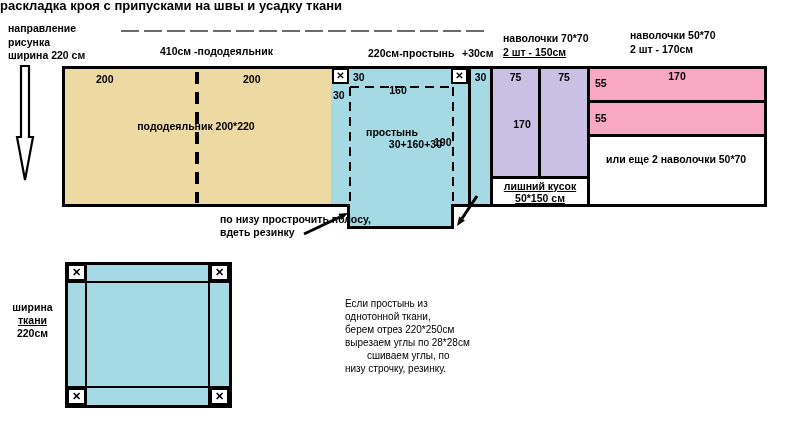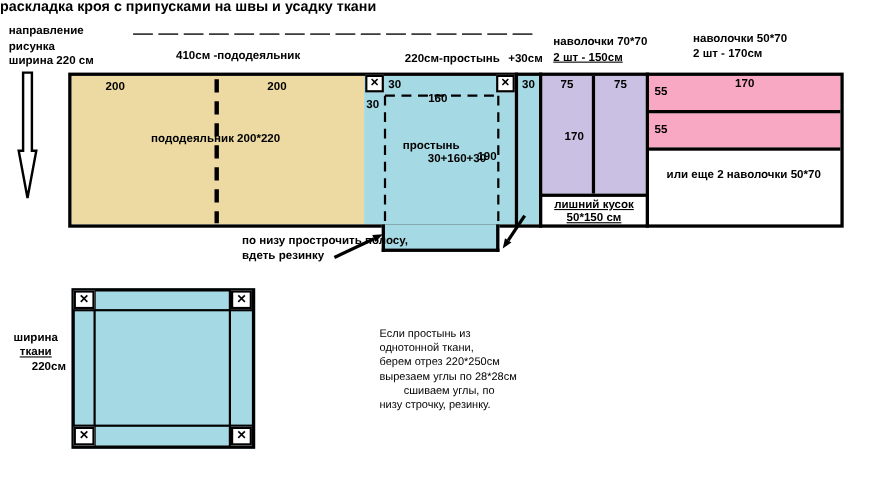--- a/index.html
+++ b/index.html
@@ -119,21 +119,21 @@
   </div>
 
   <div class="note3" style="left:220px;top:213px;">
     <div>по низу прострочить полосу,</div>
     <div>вдеть резинку</div>
   </div>
 
   <div class="abs ctr" style="left:5px;top:301px;width:55px;">
     <div class="lbl ctr" style="position:static;line-height:13px;">ширина</div>
     <div class="lbl ctr" style="position:static;line-height:13px;text-decoration:underline;">ткани</div>
-    <div class="lbl ctr" style="position:static;line-height:13px;text-align:right;">220см</div>
+    <div class="lbl ctr" style="position:static;line-height:13px;">220см</div>
   </div>
   <div class="fill cyan" style="left:65px;top:262px;width:167px;height:146px;border:3px solid #000;box-sizing:border-box;"></div>
   <div class="divline" style="left:85px;top:264px;width:2px;height:142px;"></div>
   <div class="divline" style="left:208px;top:264px;width:2px;height:142px;"></div>
   <div class="divline" style="left:67px;top:281px;width:163px;height:2px;"></div>
   <div class="divline" style="left:67px;top:386px;width:163px;height:2px;"></div>
   <div class="xbox" style="left:67px;top:264px;width:19px;height:17px;font-size:11px;">
     <span>✕</span>
   </div>
   <div class="xbox" style="left:210px;top:264px;width:19px;height:17px;font-size:11px;">

